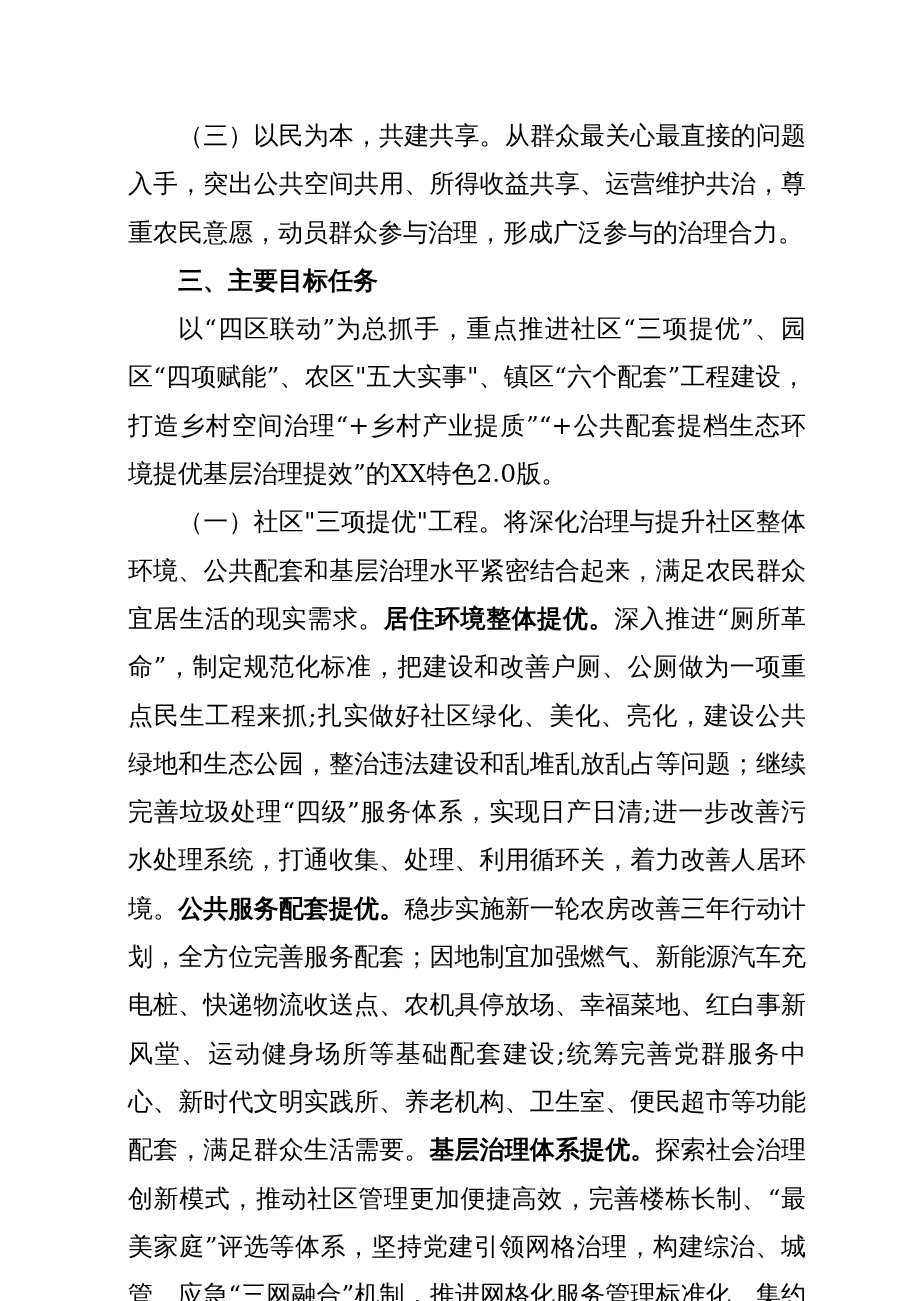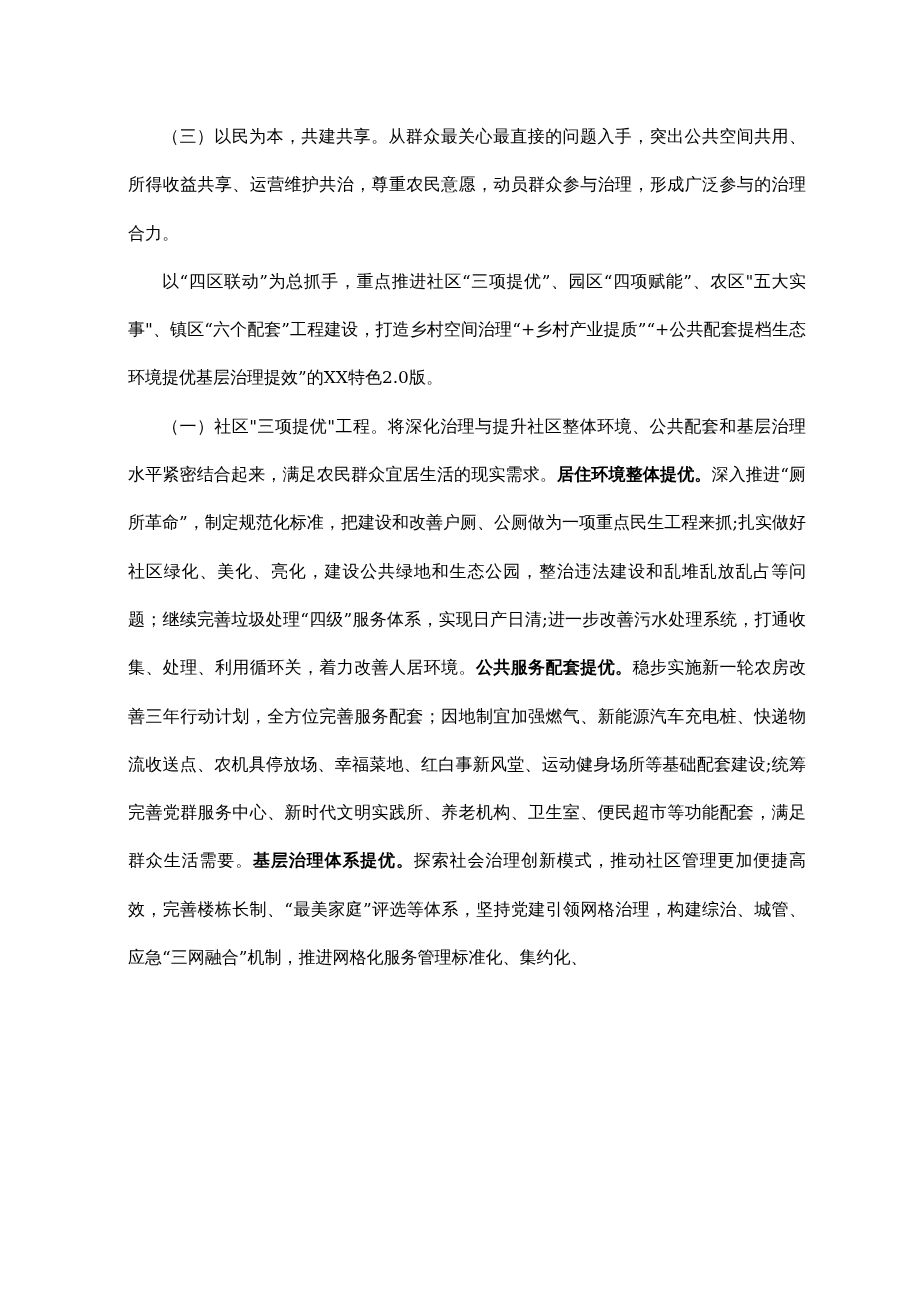--- a/index.html
+++ b/index.html
@@ -15,21 +15,21 @@
   .page {
     box-sizing: border-box;
     width: 920px;
     height: 1301px;
     padding: 112px 114px 0 128px;
     background: #ffffff;
   }
   .para {
     margin: 0;
     font-family: "DejaVu Serif", "Liberation Serif", serif;
-    font-size: 17px;
+    font-size: 25px;
     line-height: 48.3px;
     color: #000000;
     text-align: justify;
     text-indent: 2em;
     word-break: normal;
     overflow-wrap: break-word;
   }
   .para .run {
     font-weight: normal;
   }
@@ -38,15 +38,16 @@
   }
   .para.heading .run {
     font-weight: bold;
   }
 </style>
 </head>
 <body>
 
 <div class="page">
   <p class="para"><span class="run">（三）以民为本，共建共享。从群众最关心最直接的问题入手，突出公共空间共用、所得收益共享、运营维护共治，尊重农民意愿，动员群众参与治理，形成广泛参与的治理合力。</span></p>
+  <p class="para heading"><span class="run bold">三、主要目标任务</span></p>
   <p class="para"><span class="run">以“四区联动”为总抓手，重点推进社区“三项提优”、园区“四项赋能”、农区"五大实事"、镇区“六个配套”工程建设，打造乡村空间治理“+乡村产业提质”“+公共配套提档生态环境提优基层治理提效”的XX特色2.0版。</span></p>
   <p class="para"><span class="run">（一）社区"三项提优"工程。将深化治理与提升社区整体环境、公共配套和基层治理水平紧密结合起来，满足农民群众宜居生活的现实需求。</span><span class="run bold">居住环境整体提优。</span><span class="run">深入推进“厕所革命”，制定规范化标准，把建设和改善户厕、公厕做为一项重点民生工程来抓;扎实做好社区绿化、美化、亮化，建设公共绿地和生态公园，整治违法建设和乱堆乱放乱占等问题；继续完善垃圾处理“四级”服务体系，实现日产日清;进一步改善污水处理系统，打通收集、处理、利用循环关，着力改善人居环境。</span><span class="run bold">公共服务配套提优。</span><span class="run">稳步实施新一轮农房改善三年行动计划，全方位完善服务配套；因地制宜加强燃气、新能源汽车充电桩、快递物流收送点、农机具停放场、幸福菜地、红白事新风堂、运动健身场所等基础配套建设;统筹完善党群服务中心、新时代文明实践所、养老机构、卫生室、便民超市等功能配套，满足群众生活需要。</span><span class="run bold">基层治理体系提优。</span><span class="run">探索社会治理创新模式，推动社区管理更加便捷高效，完善楼栋长制、“最美家庭”评选等体系，坚持党建引领网格治理，构建综治、城管、应急“三网融合”机制，推进网格化服务管理标准化、集约化、</span></p>
 </div>
 
 </body></html>

